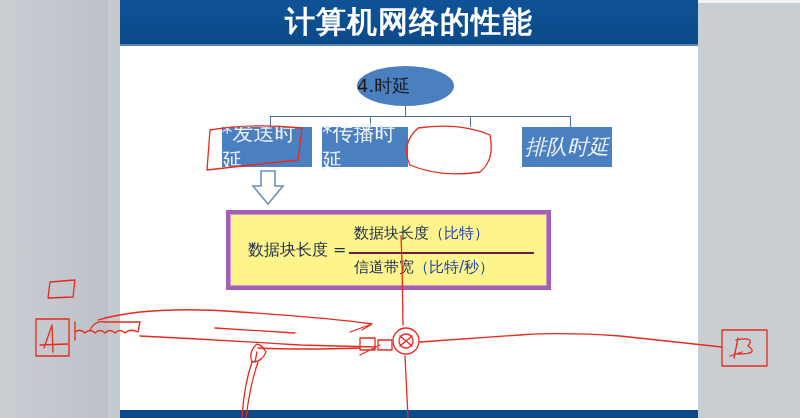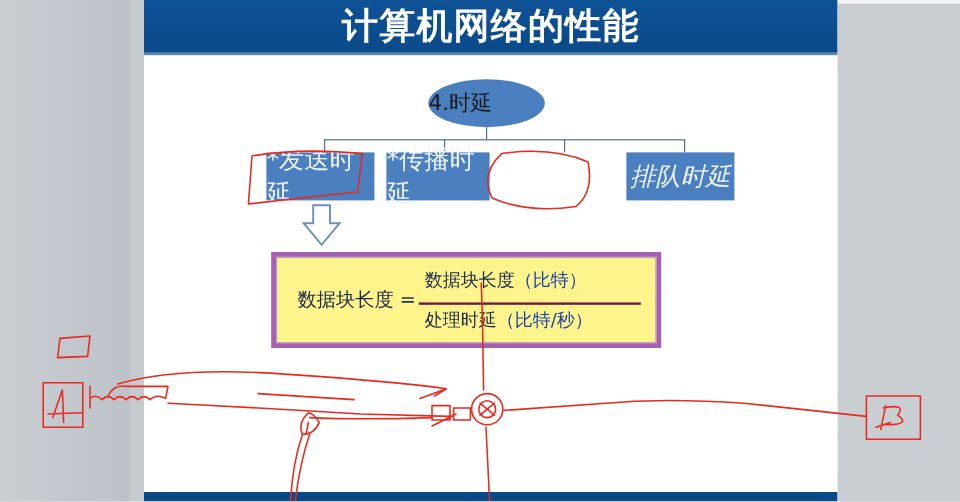--- a/index.html
+++ b/index.html
@@ -118,21 +118,21 @@
   </div>
 
   <svg style="position:absolute;left:131px;top:170px;" width="34" height="36" viewBox="0 0 34 36">
     <path d="M10 1 H24 V16 H32 L17 34 L2 16 H10 Z" fill="#ffffff" stroke="#6f8fb5" stroke-width="1.6"></path>
   </svg>
 
   <div class="formula-box">
     <span class="f-lhs">数据块长度 =</span>
     <span class="f-num"><span>数据块长度</span><span class="f-unit">（比特）</span></span>
     <div class="f-line"></div>
-    <span class="f-den"><span>处理时延</span><span class="f-unit">（比特/秒）</span></span>
+    <span class="f-den"><span>信道带宽</span><span class="f-unit">（比特/秒）</span></span>
   </div>
 
   <div class="footer-bar"></div>
 </div>
 
 <svg class="annotations" viewBox="0 0 800 418" width="800" height="418">
   <g fill="none" stroke="#e8291c" stroke-width="1.3" stroke-linecap="round" stroke-linejoin="round">
 
     <path d="M210 130 Q250 123 302 128 L298 160 Q250 165 207 170 Z"></path>
 

